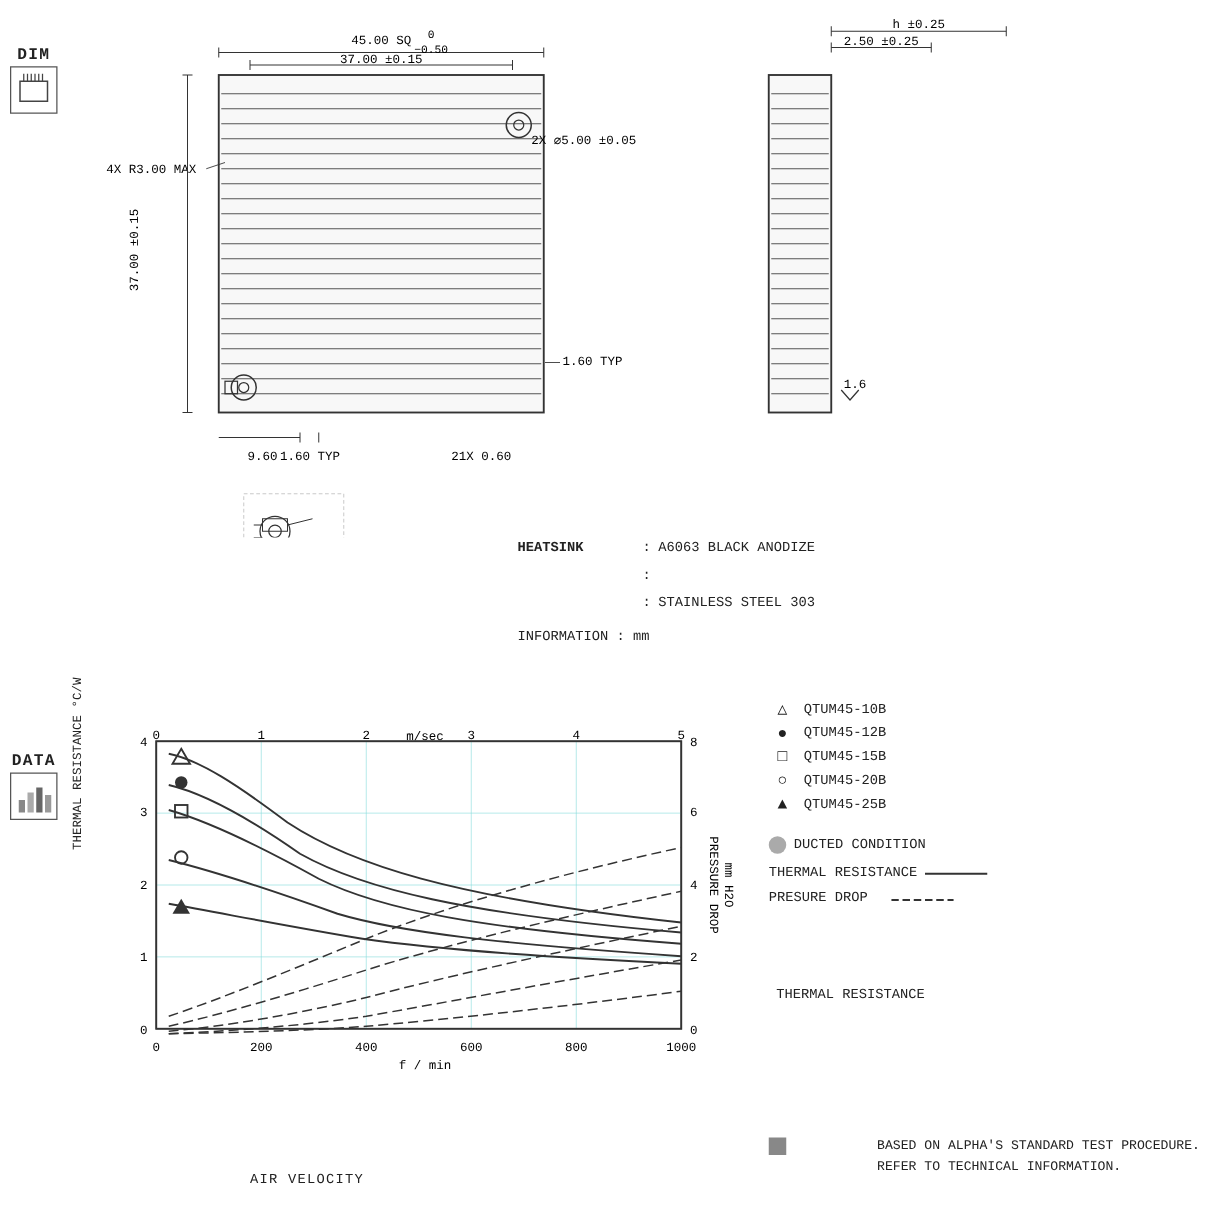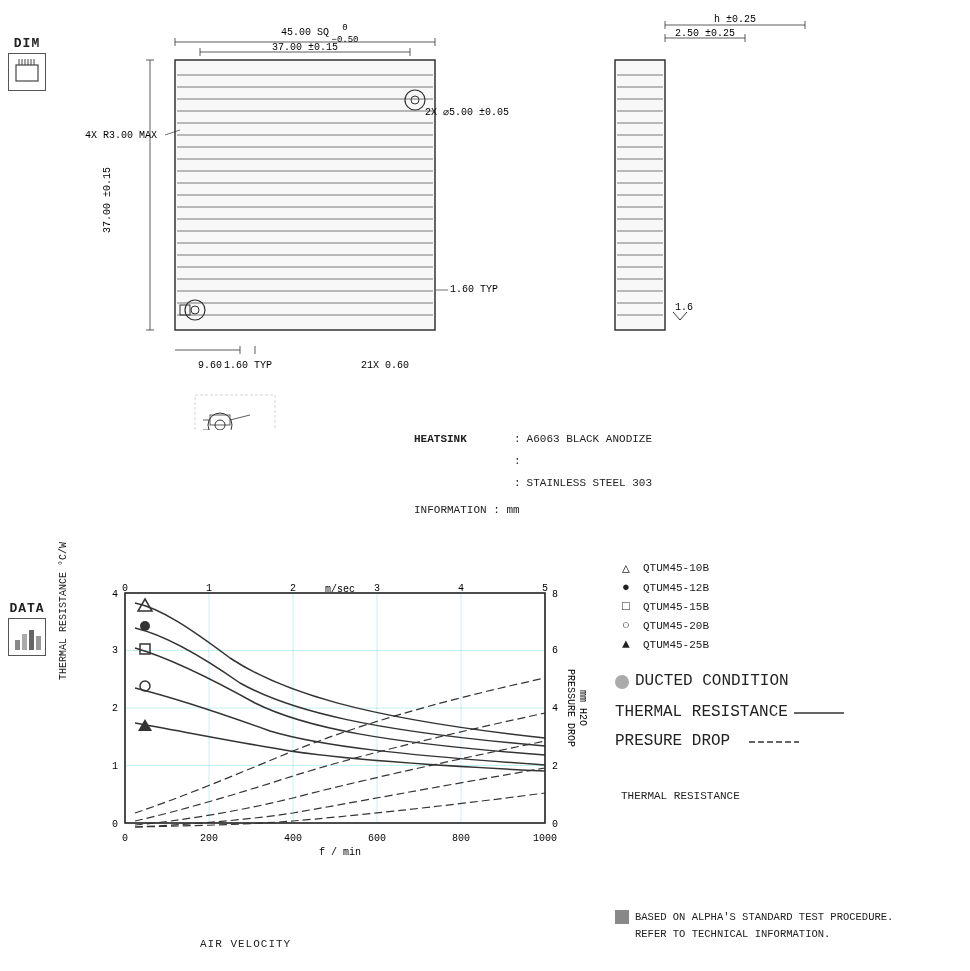--- a/index.html
+++ b/index.html
@@ -82,21 +82,21 @@
       text-align: center;
       margin-right: 6px;
       font-size: 13px;
     }
     .legend-text {
       font-size: 11px;
     }
 
     .spec-block {
       margin-top: 16px;
-      font-size: 16px;
+      font-size: 11px;
       line-height: 1.7;
     }
 
     
     .materials-block {
       position: absolute;
       top: 430px;
       left: 380px;
       width: 570px;
       font-size: 11px;
@@ -419,21 +419,21 @@
     <div style="display:flex;align-items:center;margin-top:2px;">
       <span style="margin-right:19px;">PRESURE DROP</span>
       <svg width="50" height="10">
           <line x1="0" y1="5" x2="50" y2="5" stroke="#333" stroke-width="1.5" stroke-dasharray="6,3"></line>
         </svg>
     </div>
   </div>
 </div>
 
 <div class="note-block">
-  <div style="display:flex;align-items:flex-start;">
+  <div style="display:flex;align-items:flex-start;justify-content:space-between;">
     <span style="display:inline-block;width:14px;height:14px;background:#888;margin-right:6px;margin-top:1px;flex-shrink:0;"></span>
     <span>BASED ON ALPHA'S STANDARD TEST PROCEDURE.<br>REFER TO TECHNICAL INFORMATION.</span>
   </div>
 </div>
 
 <div style="position:absolute;top:790px;left:621px;font-size:11px;font-family:'Courier New',monospace;">
   <span>THERMAL RESISTANCE</span>
 </div>
 
 </body></html>

